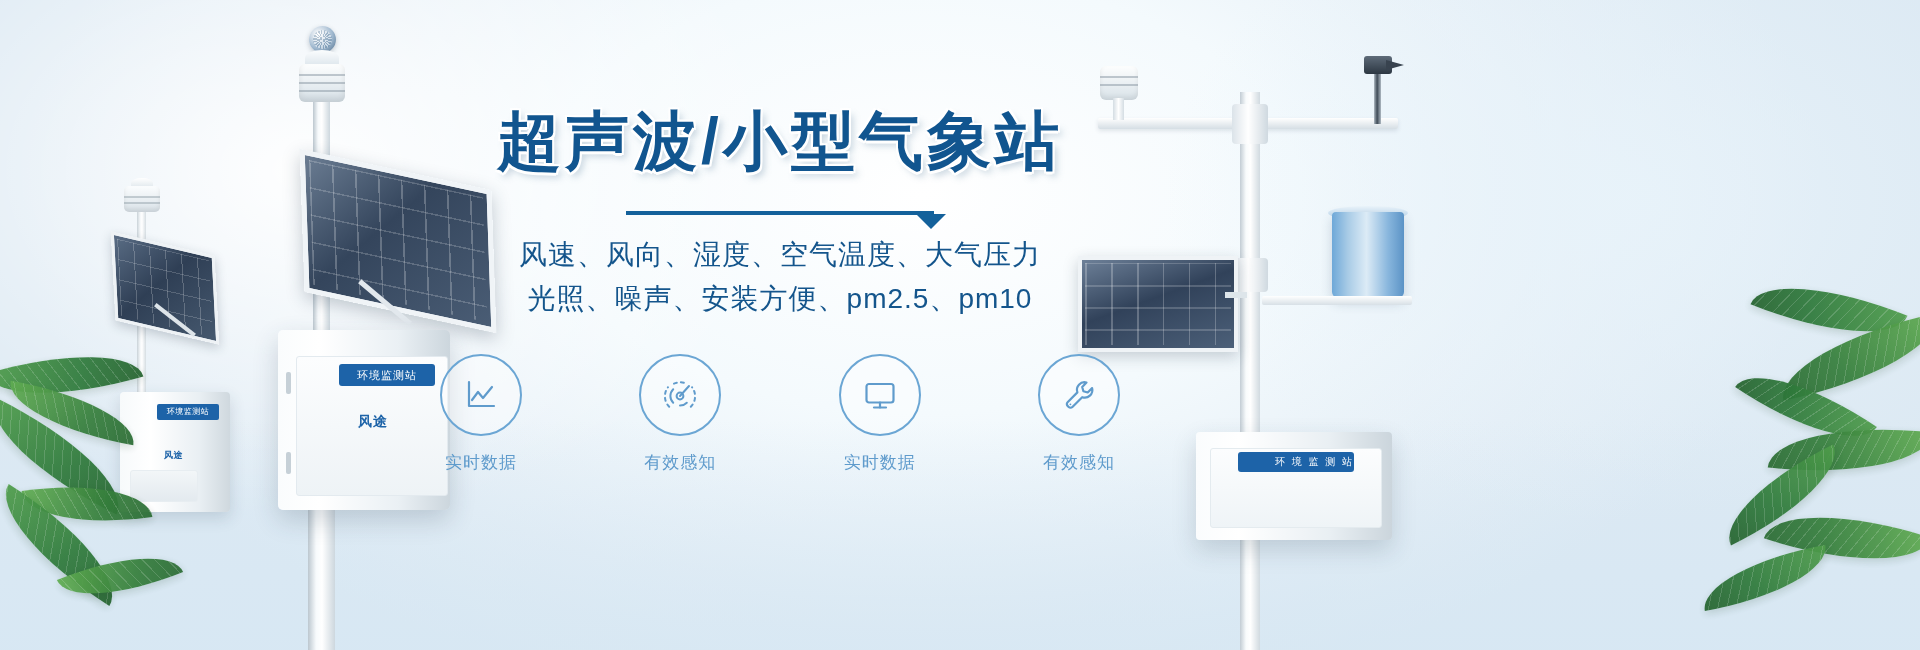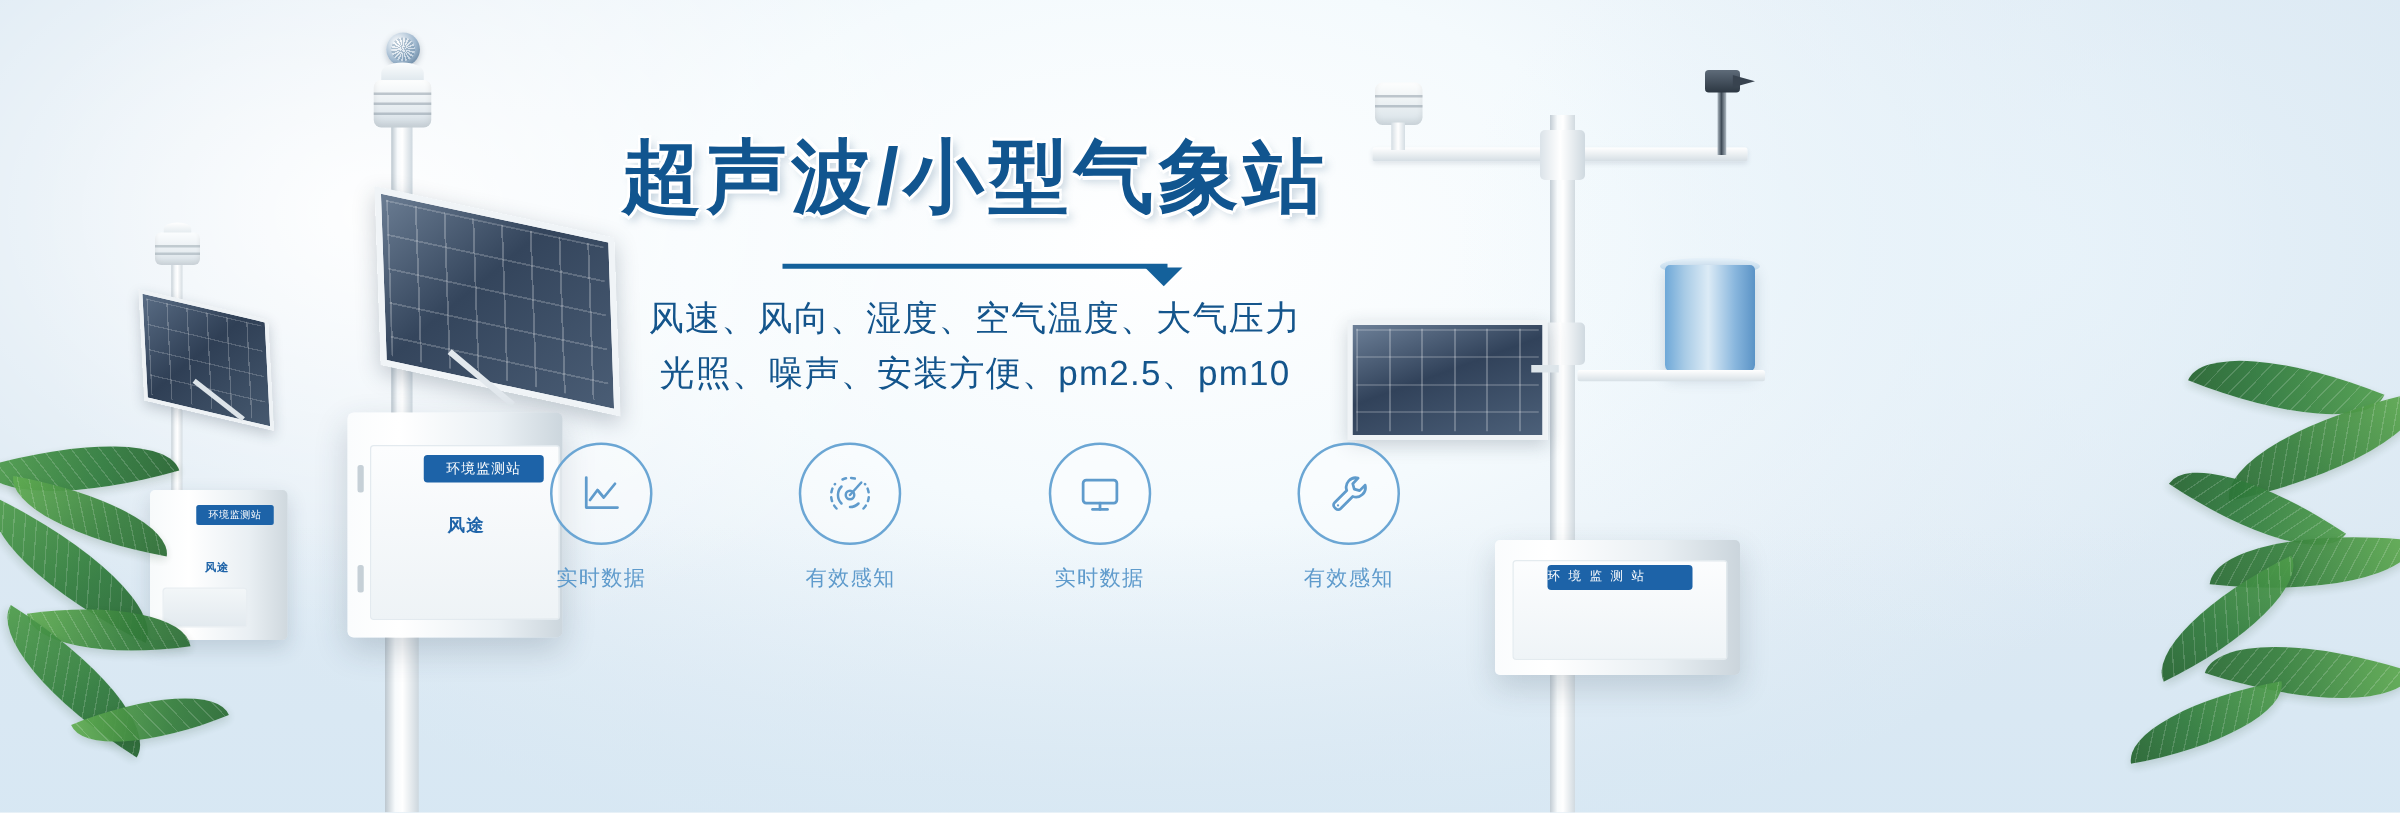--- a/index.html
+++ b/index.html
@@ -136,21 +136,21 @@
       repeating-linear-gradient(to right,rgba(255,255,255,.24) 0 1.5px,transparent 1.5px 26px),
       repeating-linear-gradient(to bottom,rgba(255,255,255,.18) 0 1.5px,transparent 1.5px 22px);}
   .r-panel-arm{left:1225px;top:292px;width:22px;height:6px;background:#dde5ea;}
   
   .r-box{left:1196px;top:432px;width:196px;height:108px;border-radius:4px;
     background:linear-gradient(to right,#fafcfd 0%,#ffffff 22%,#e9eff3 68%,#cbd5dc 100%);
     box-shadow:0 10px 24px rgba(40,60,80,.18);}
   .r-box-door{left:1210px;top:448px;width:170px;height:78px;border-radius:3px;
     border:1px solid #e4ebef;background:linear-gradient(to bottom,#fcfdfe,#eff4f7);}
   .r-label{left:1238px;top:452px;width:116px;height:20px;border-radius:3px;background:#1d63a8;}
-  .r-label span{display:block;color:#fff;font-size:10px;line-height:20px;text-align:left;letter-spacing:2px;}
+  .r-label span{display:block;color:#fff;font-size:10px;line-height:20px;text-align:right;letter-spacing:2px;}
 
   
   .leaf{position:absolute;background:linear-gradient(120deg,#4f9d4b,#2f7a3b 60%,#25632f);
     border-radius:0 100% 0 100%;opacity:.93;
     box-shadow:0 3px 8px rgba(20,60,30,.18);}
   .leaf.v{background:linear-gradient(120deg,#61ad52,#367f3c 62%,#2a6b33);}
   .leaf::after{content:"";position:absolute;inset:0;border-radius:inherit;
     background:repeating-linear-gradient(68deg,rgba(255,255,255,.16) 0 1px,transparent 1px 9px);}
 
   

